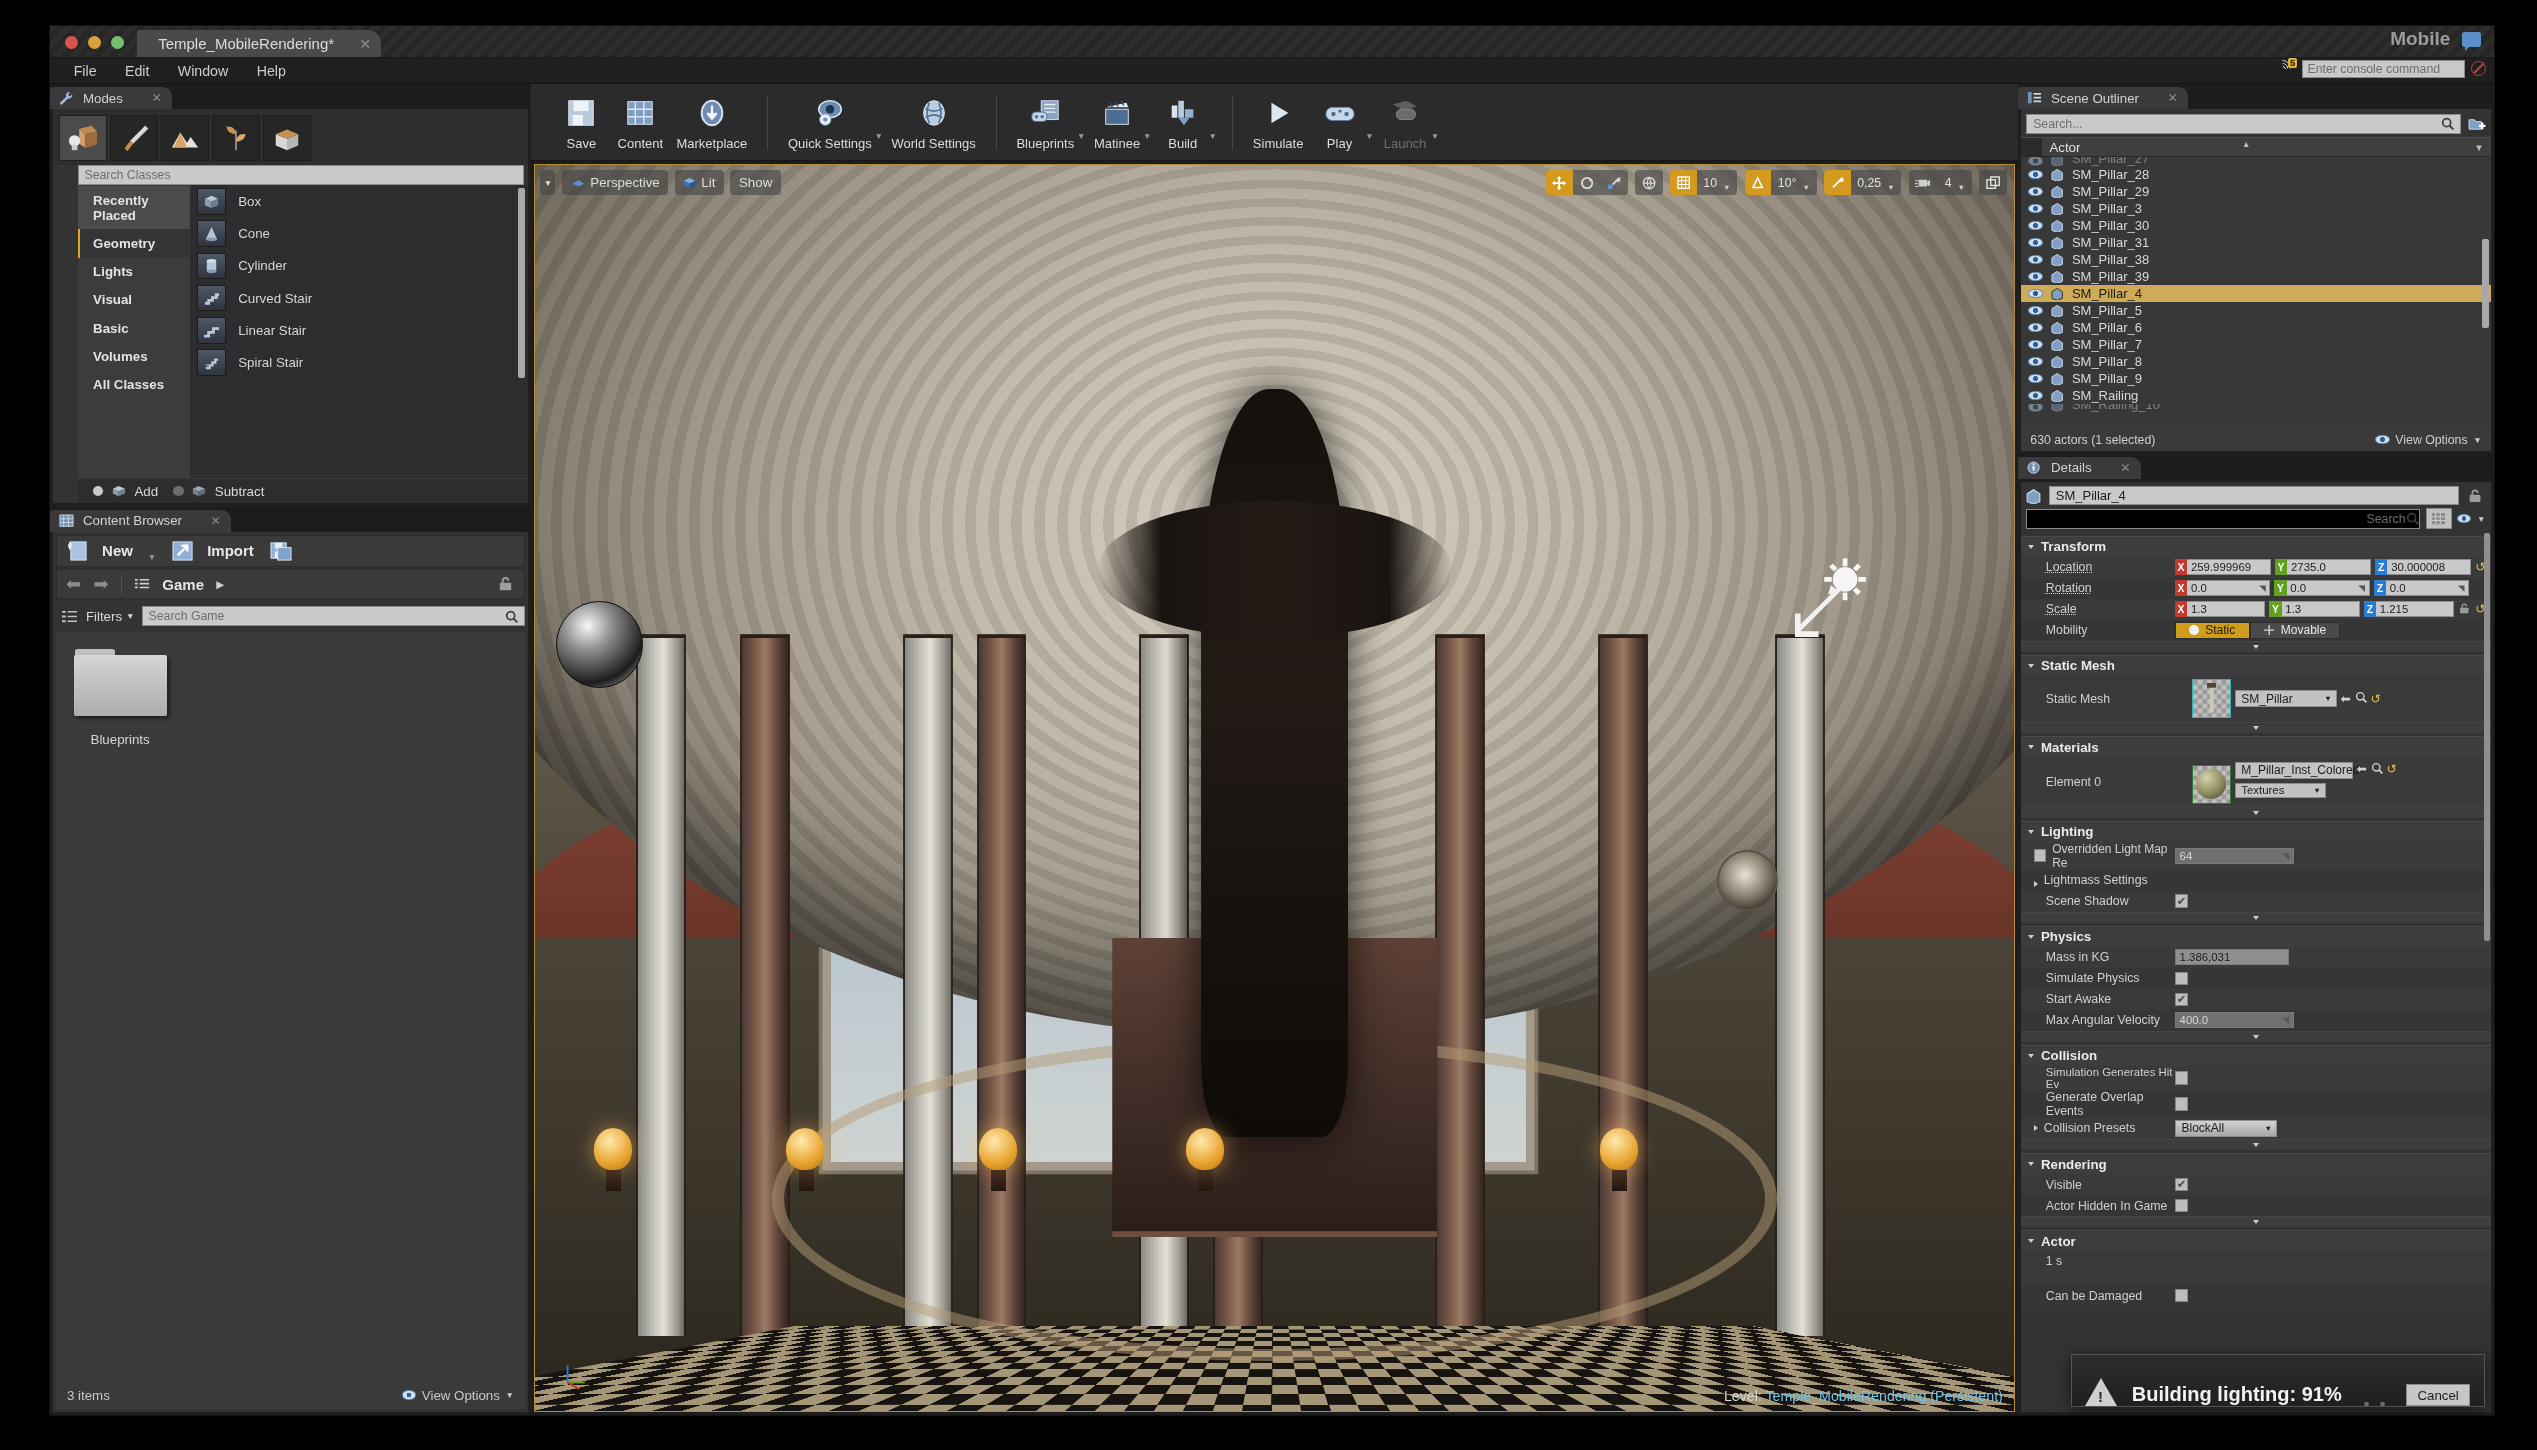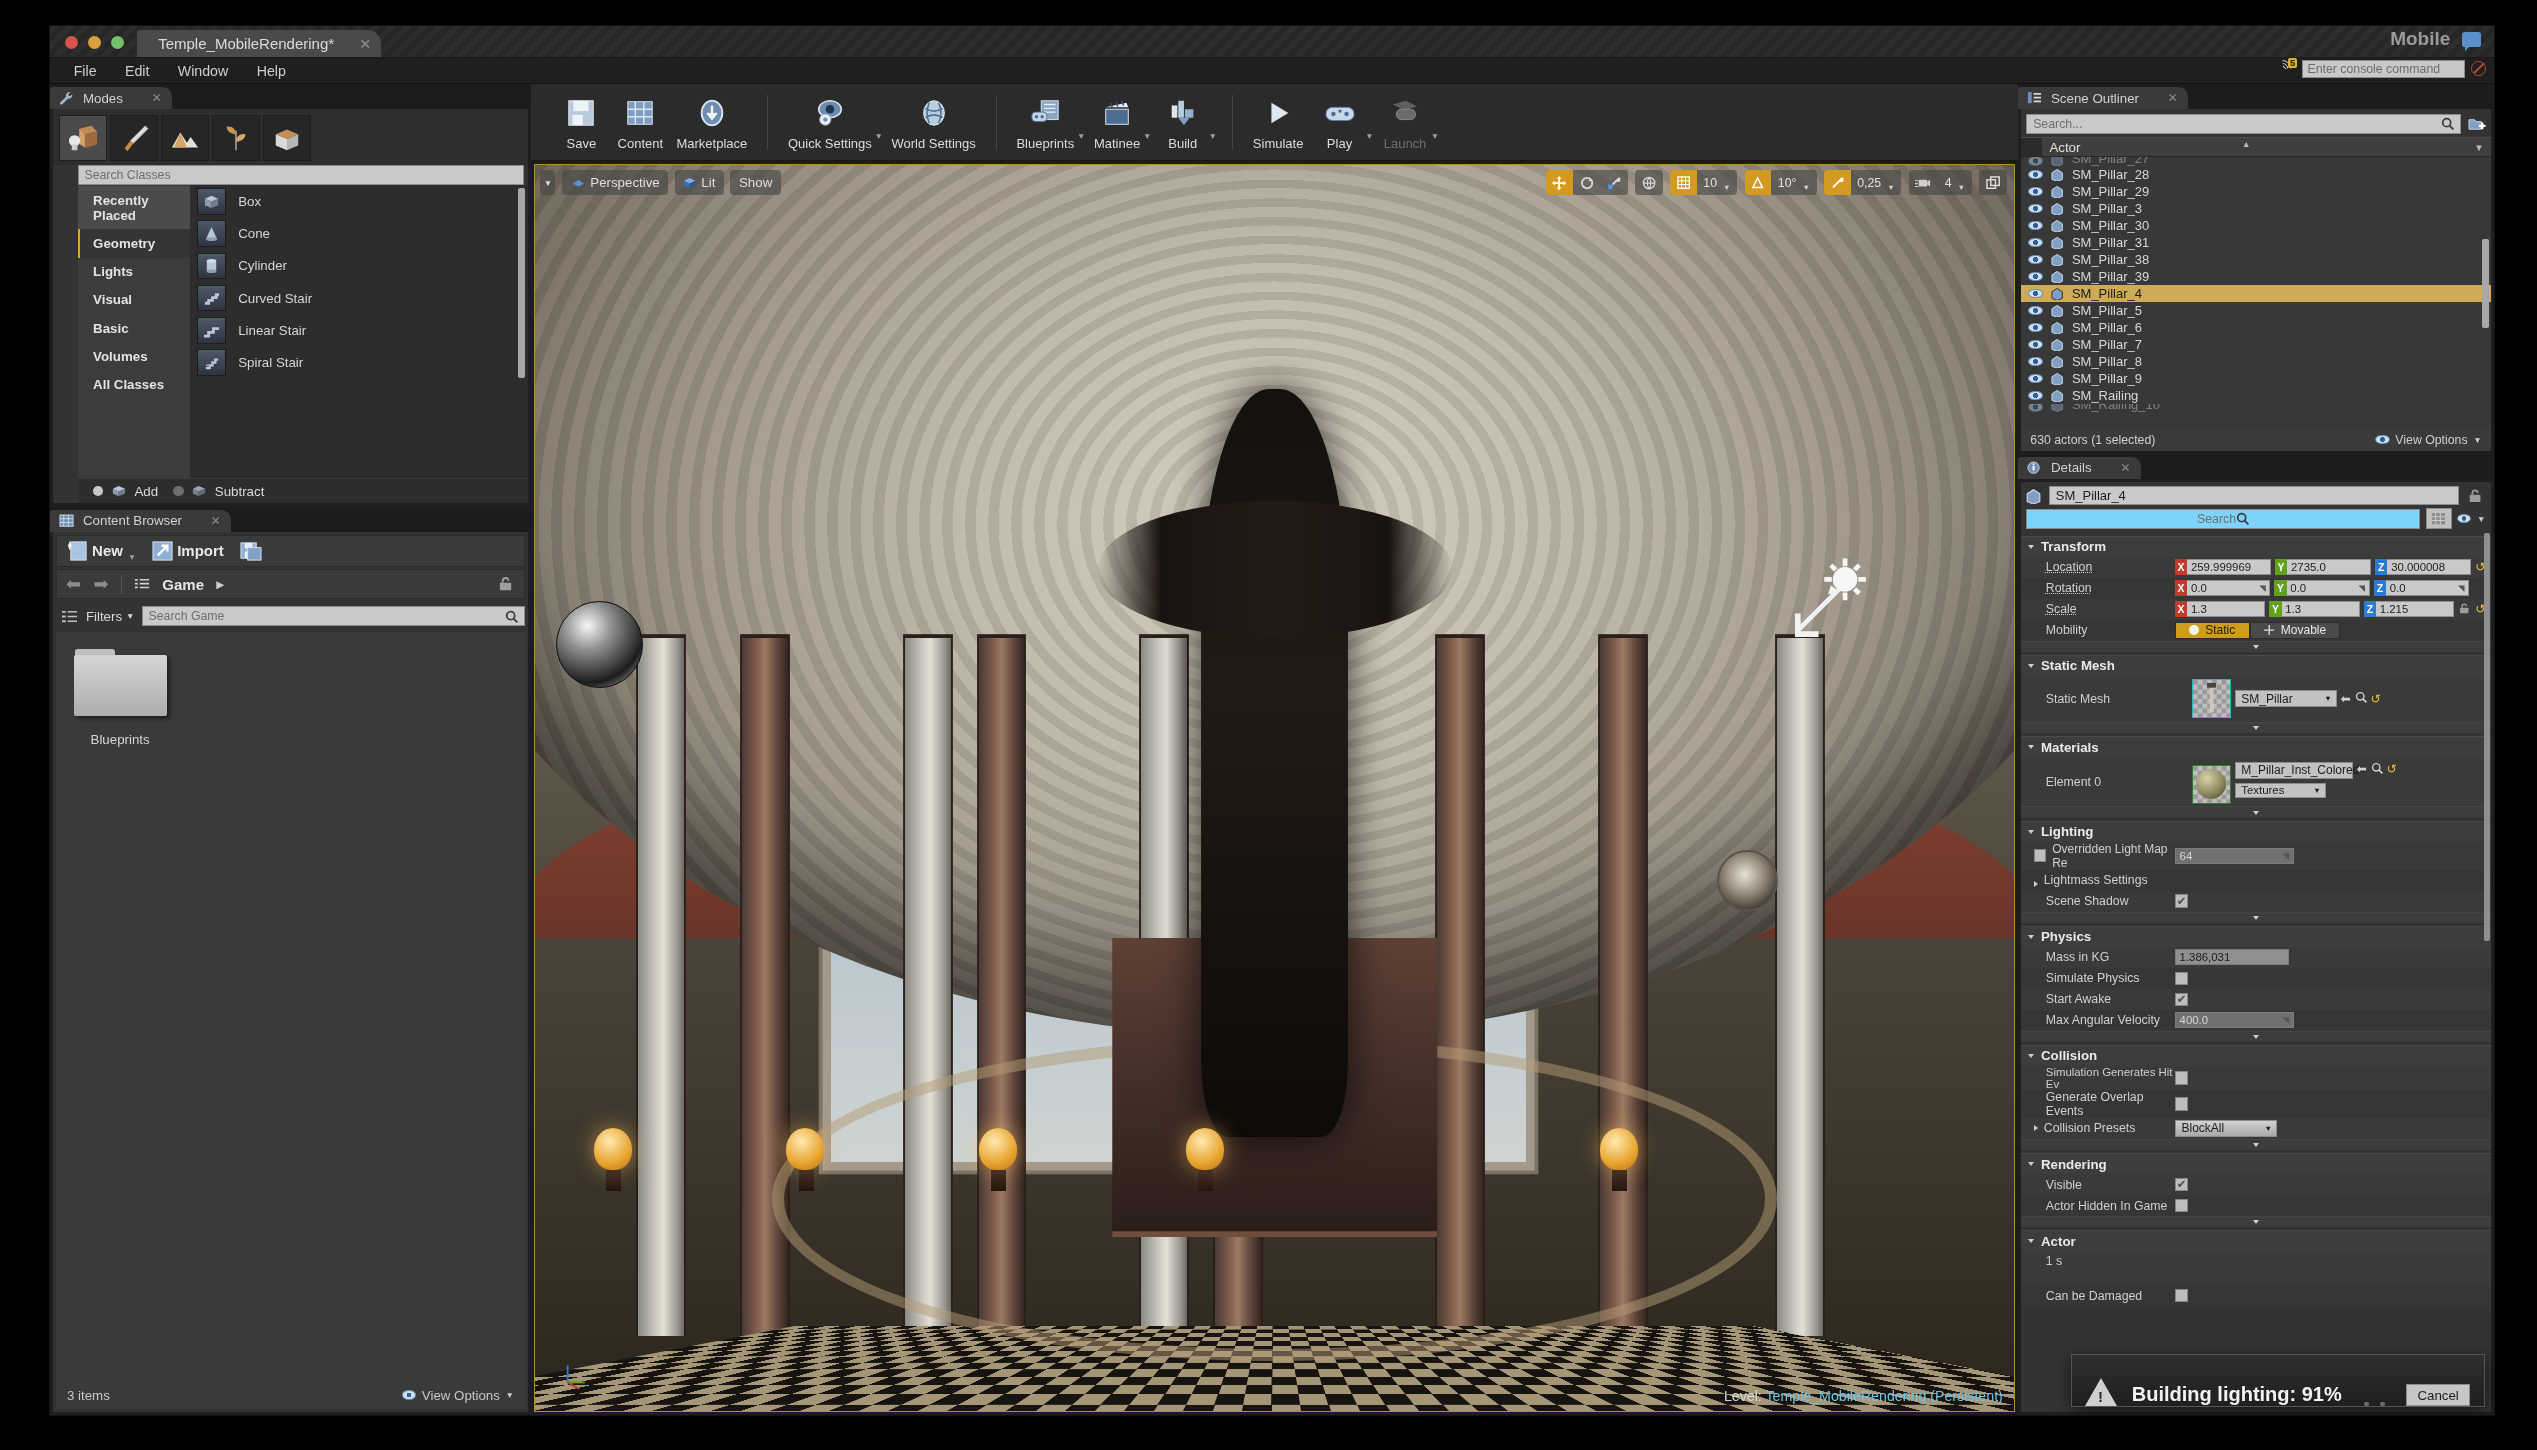--- a/index.html
+++ b/index.html
@@ -144,21 +144,21 @@
   .radio { width:10.4px;height:10.4px;border-radius:50%;background:#c9c9c9; }
   .radio.off { background:#6d6d6d; }
   .addsub-label { color:#dadada; font-size:13.3px; }
 
   
   .cb-panel { flex:1; display:flex; flex-direction:column; background:#333; margin:0 2.8px 2.8px 2.8px; min-height:0;}
   .cb-toolbar {
     height:32px; background:#3a3a3a; border:0.9px solid #2b2b2b;
     display:flex; align-items:center; gap:15px; padding-left:8.5px; margin:2.8px;
   }
-  .cb-btn { display:flex; align-items:center; gap:2px; color:#e8e8e8; font-size:15px; font-weight:bold; }
+  .cb-btn { display:flex; align-items:center; gap:12px; color:#e8e8e8; font-size:15px; font-weight:bold; }
   .cb-nav {
     height:30px; background:#3a3a3a; border:0.9px solid #2b2b2b; margin:0 2.8px;
     display:flex; align-items:center; gap:12.3px; padding-left:9.5px; position:relative;
   }
   .arrow-btn { color:#8d8d8d; font-size:18px; }
   .nav-sep { width:0.9px; height:19px; background:#555; }
   .crumb { color:#e6e6e6; font-size:15px; font-weight:bold; }
   .cb-filters {
     height:26.6px; display:flex; align-items:center; gap:7.6px; margin:3.8px 2.8px 0 2.8px; padding-left:5.7px;
   }
@@ -370,22 +370,22 @@
   }
 
   .details { flex:1; background:#333; margin:2.8px 2.8px 2.8px 2.8px; display:flex; flex-direction:column; min-height:0;}
   .dt-namerow { display:flex; align-items:center; gap:7.6px; padding:4.7px 7.6px 2.8px 5.7px; }
   .dt-name {
     flex:1; height:19px; background:#c9c9c9; border:0.9px solid #8b8b8b;
     display:flex; align-items:center; padding:0 5.7px; color:#1d1d1d; font-size:13px;
   }
   .dt-searchrow { display:flex; align-items:center; gap:5.7px; padding:0 5.7px 3.8px 5.7px; }
   .dt-search {
-    flex:1; height:20px; background:#7dd3fc; border:0.9px solid #8b8b8b;
-    display:flex; align-items:center; justify-content:center;
+    flex:1; height:20px; background:#000000; border:0.9px solid #8b8b8b;
+    display:flex; align-items:center; justify-content:flex-end;
     padding:0 0; color:#6e6e6e; font-size:12.3px;
   }
   .dt-gridbtn { width:26px;height:21px;background:#c0c0c0;border:0.9px solid #8b8b8b;
     display:flex;align-items:center;justify-content:center;}
   .dt-scrollarea { flex:1; overflow:hidden; position:relative; }
   .dt-section-hdr {
     height:21px; background:#3d3d3d; display:flex; align-items:center; gap:6.6px;
     padding-left:7.6px; color:#eaeaea; font-size:13.3px; font-weight:bold;
     border-top:0.9px solid #4b4b4b; margin-top:2.8px;
   }

